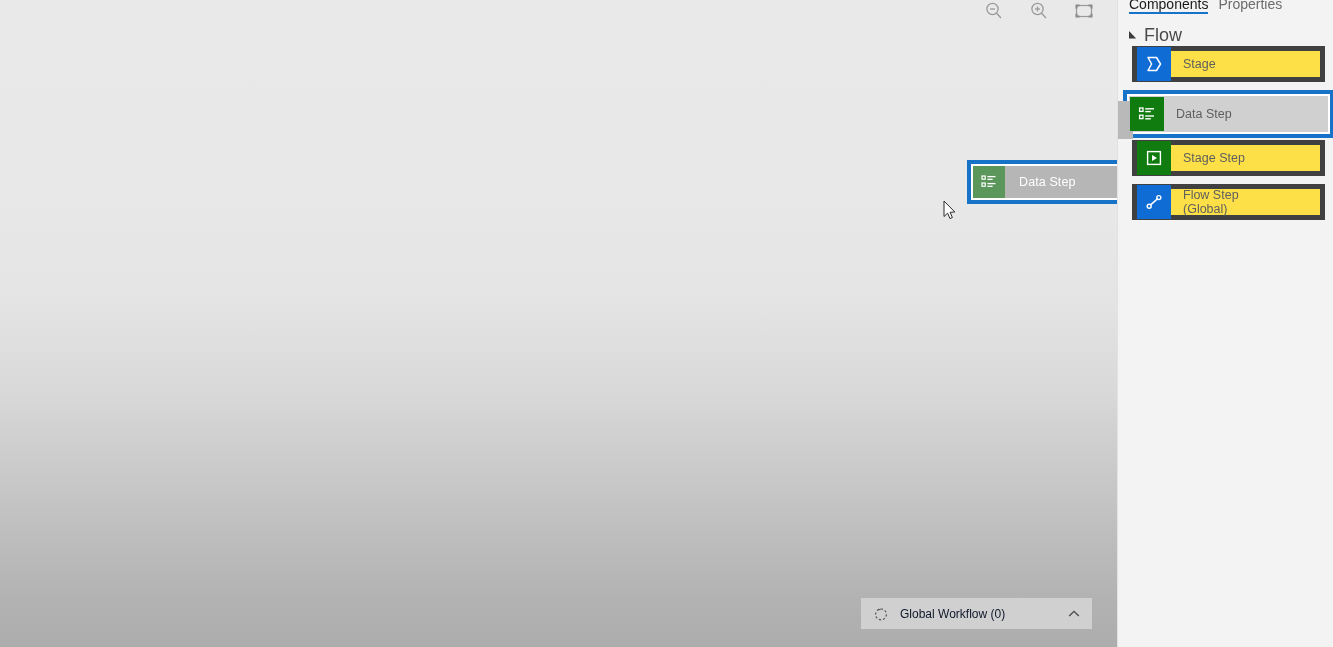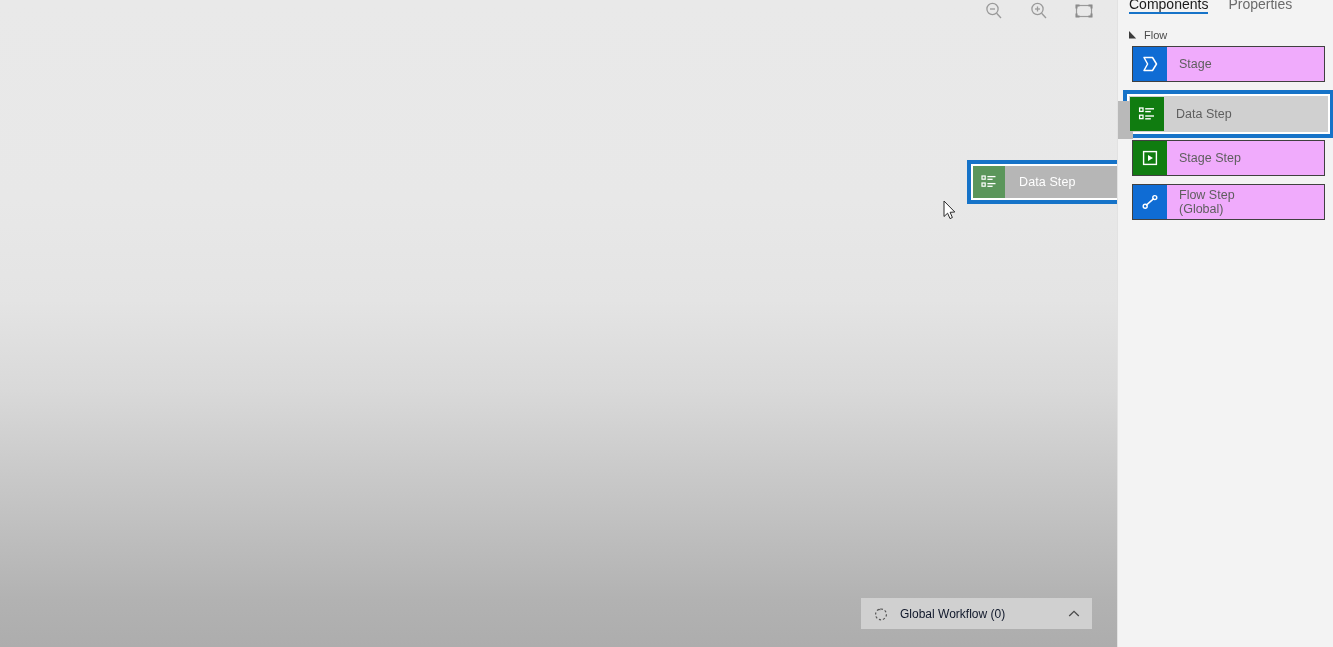--- a/index.html
+++ b/index.html
@@ -150,21 +150,21 @@
     box-sizing: border-box;
     overflow: hidden;
   }
 
   #panel-tabs {
     position: relative;
     height: 14px;
     display: flex;
     align-items: flex-end;
     padding-left: 11px;
-    gap: 20px;
+    gap: 10px;
   }
   .panel-tab {
     position: relative;
     font-size: 14px;
     color: #6b6b6b;
     line-height: 14px;
     padding-bottom: 3px;
     cursor: pointer;
     white-space: nowrap;
   }
@@ -192,35 +192,35 @@
     margin-top: 10px;
     cursor: pointer;
   }
   .group-caret {
     width: 10px;
     height: 10px;
     flex: 0 0 10px;
     margin-right: 6px;
   }
   .group-title {
-    font-size: 11px;
+    font-size: 18px;
     color: #4a4a4a;
   }
 
   .comp-list {
     padding: 0 8px 0 14px;
   }
   .comp-item {
     position: relative;
     display: flex;
     align-items: center;
     height: 36px;
     margin-bottom: 8px;
-    background: #f0abfc;
-    border: 1px solid #404040;
+    background: #fde047;
+    border: 5px solid #404040;
     box-sizing: border-box;
     cursor: pointer;
   }
   .comp-item .comp-icon {
     width: 34px;
     height: 34px;
     flex: 0 0 34px;
     display: flex;
     align-items: center;
     justify-content: center;

